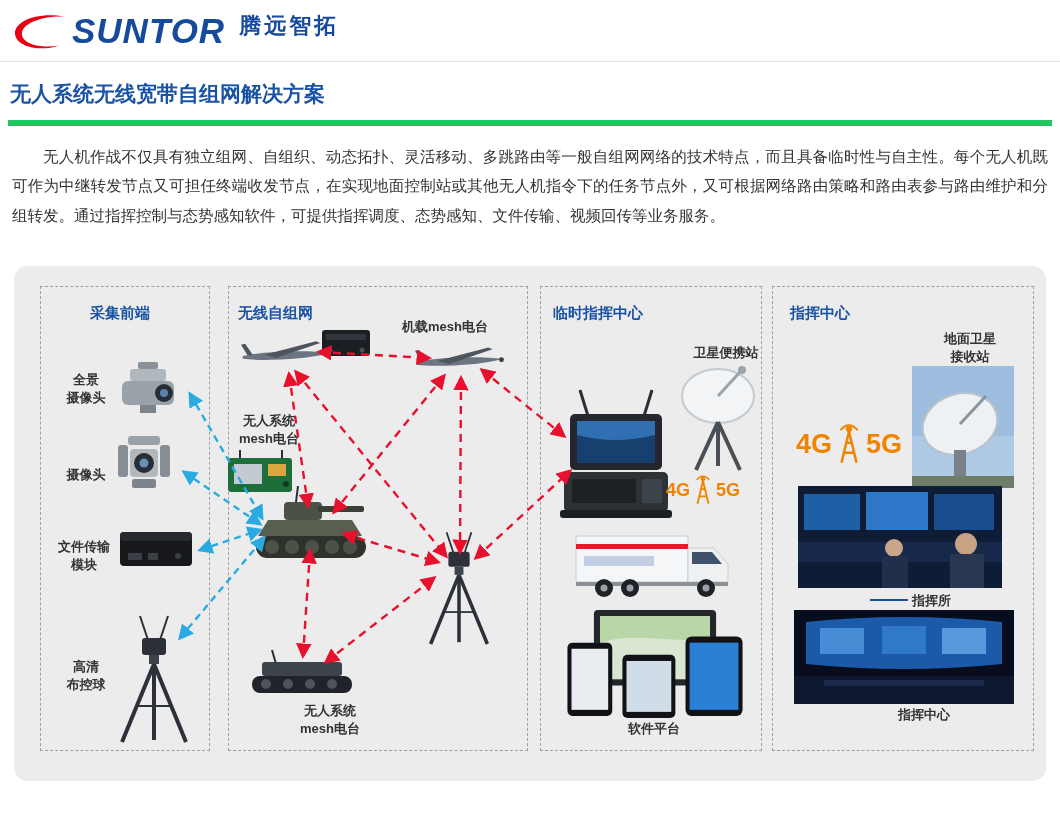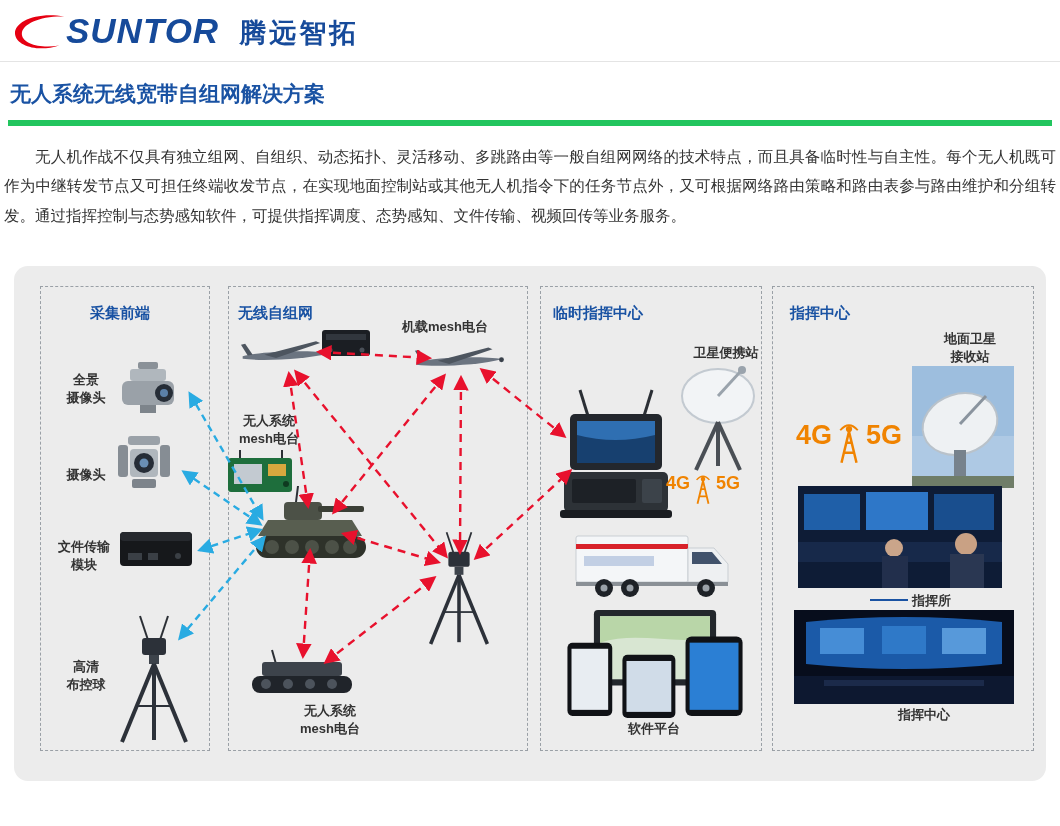--- a/index.html
+++ b/index.html
@@ -1,36 +1,36 @@
 <!DOCTYPE html>
 <html><head>
 <meta charset="utf-8">
 <style>
   * { margin:0; padding:0; box-sizing:border-box; }
   html,body { width:1060px; height:826px; background:#fff; overflow:hidden;
     font-family:"Liberation Sans","DejaVu Sans",sans-serif; color:#333; }
   .header { height:62px; display:flex; align-items:center; padding:0 10px;
     border-bottom:1px solid #e4e4e4; }
-  .logo { display:flex; align-items:flex-end; cursor:pointer; }
+  .logo { display:flex; align-items:flex-start; gap:6px; cursor:pointer; }
   .brand-en { font-size:35px; font-weight:bold; font-style:italic; color:#164a9a; letter-spacing:1px; }
-  .brand-cn { font-size:27px; font-weight:bold; color:#164a9a; margin-left:20px; letter-spacing:3px; }
+  .brand-cn { font-size:22px; font-weight:bold; color:#164a9a; margin-left:8px; letter-spacing:3px; }
   .title { margin:18px 8px 0; font-size:21px; font-weight:bold; color:#1952a3;
     padding:0 2px 12px; border-bottom:6px solid #22c55e; }
-  .intro { margin:16px 4px 0; font-size:15.5px; line-height:1.9; text-align:justify;
+  .intro { margin:16px 12px 0; font-size:15.5px; line-height:1.9; text-align:justify;
     text-indent:2em; color:#333; }
   .panel { position:relative; width:1032px; height:515px; margin:36px auto 0;
     background:#ececec; border-radius:14px; }
   .colbox { position:absolute; border:1.5px dashed #9aa0a6; z-index:0; }
   .coltitle { position:absolute; font-size:15px; font-weight:bold; color:#1952a3; z-index:3; }
   .lbl { position:absolute; font-size:13px; font-weight:bold; color:#333;
     white-space:pre-line; text-align:center; line-height:1.35; z-index:3; }
   .img { position:absolute; z-index:1; line-height:0; }
   .overlay { position:absolute; left:0; top:0; width:1032px; height:515px;
     z-index:2; pointer-events:none; }
-  .g45 { position:absolute; display:flex; align-items:flex-start; gap:2px;
+  .g45 { position:absolute; display:flex; align-items:center; gap:2px;
     color:#f08300; font-weight:bold; z-index:3; }
   .g45 span { line-height:1; }
 </style>
 </head>
 <body>
 
 <div class="page">
 
   <header class="header">
     <div class="logo">

